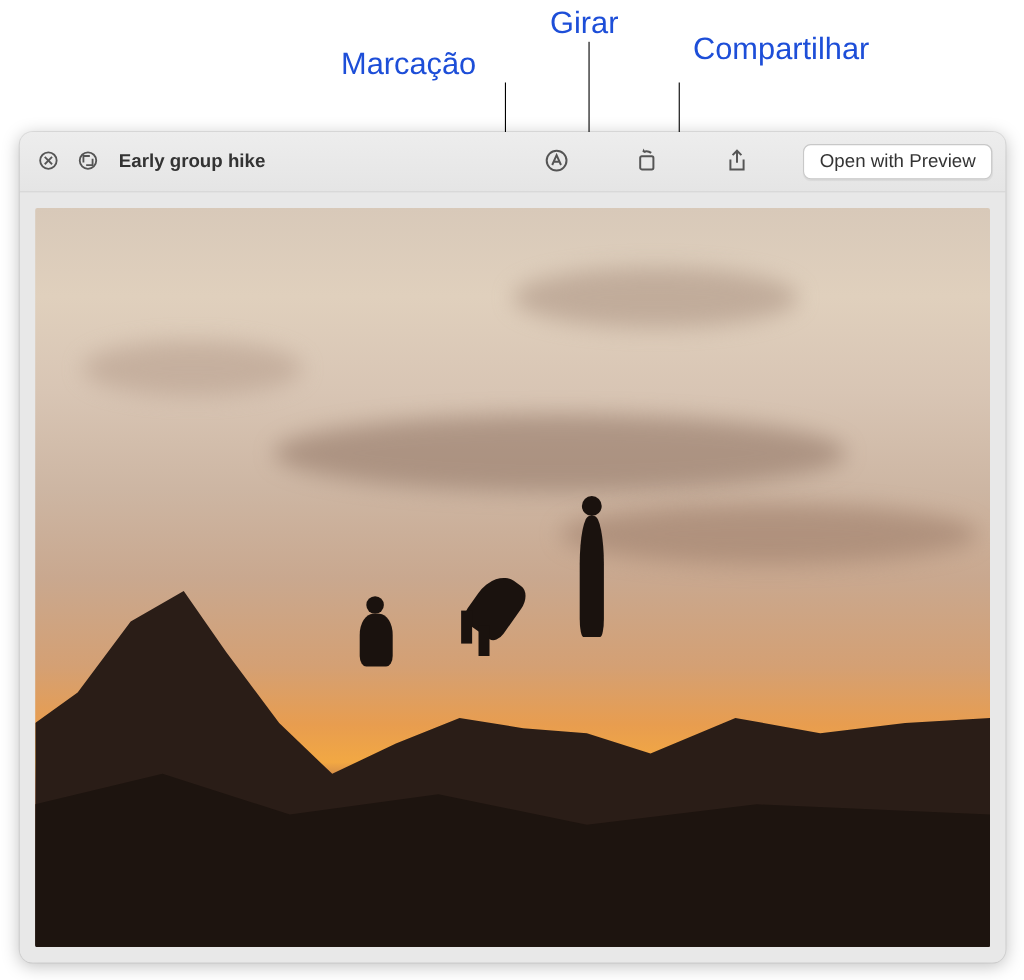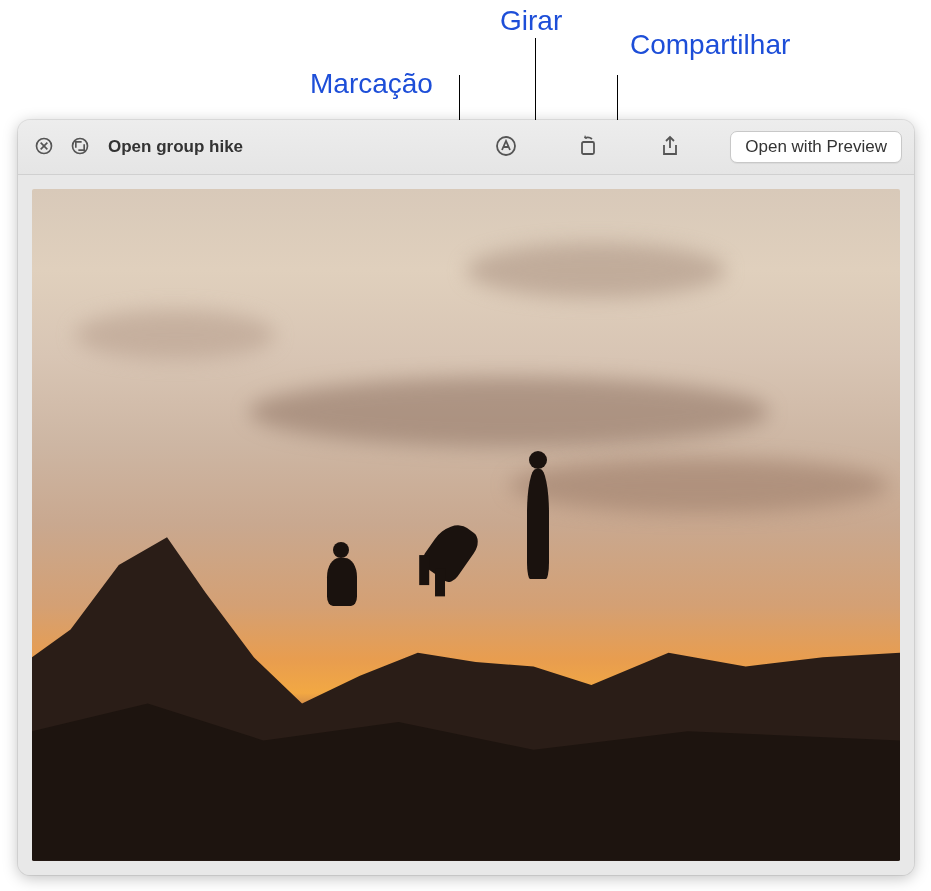--- a/index.html
+++ b/index.html
@@ -24,21 +24,20 @@
     }
     .annotation {
       position: absolute;
       font-size: 28px;
       color: #1d4ed8;
       text-align: right;
     }
     .annotation-markup {
       top: 42px;
       left: 310px;
-      margin-top: 26px;
     }
     .annotation-rotate {
       top: 5px;
       left: 500px;
     }
     .annotation-share {
       top: 29px;
       left: 630px;
     }
     .callout-line {
@@ -282,21 +281,21 @@
     </button>
     <button class="toolbar-icon-btn">
       <span>
         <svg viewBox="0 0 24 24" fill="none" stroke="currentColor" stroke-width="2">
           <circle cx="12" cy="12" r="9"></circle>
           <polyline points="7,14 7,7 14,7" fill="none"></polyline>
           <polyline points="17,10 17,17 10,17" fill="none"></polyline>
         </svg>
       </span>
     </button>
-    <div class="window-title">Open group hike</div>
+    <div class="window-title">Early group hike</div>
 
     <div class="toolbar-right">
       <button class="toolbar-action">
         <span>
           <svg viewBox="0 0 24 24" fill="none" stroke="currentColor" stroke-width="1.8">
             <circle cx="12" cy="12" r="9"></circle>
             <path d="M8 16 L12 7 L16 16 M9.3 13 L14.7 13"></path>
           </svg>
         </span>
       </button>

